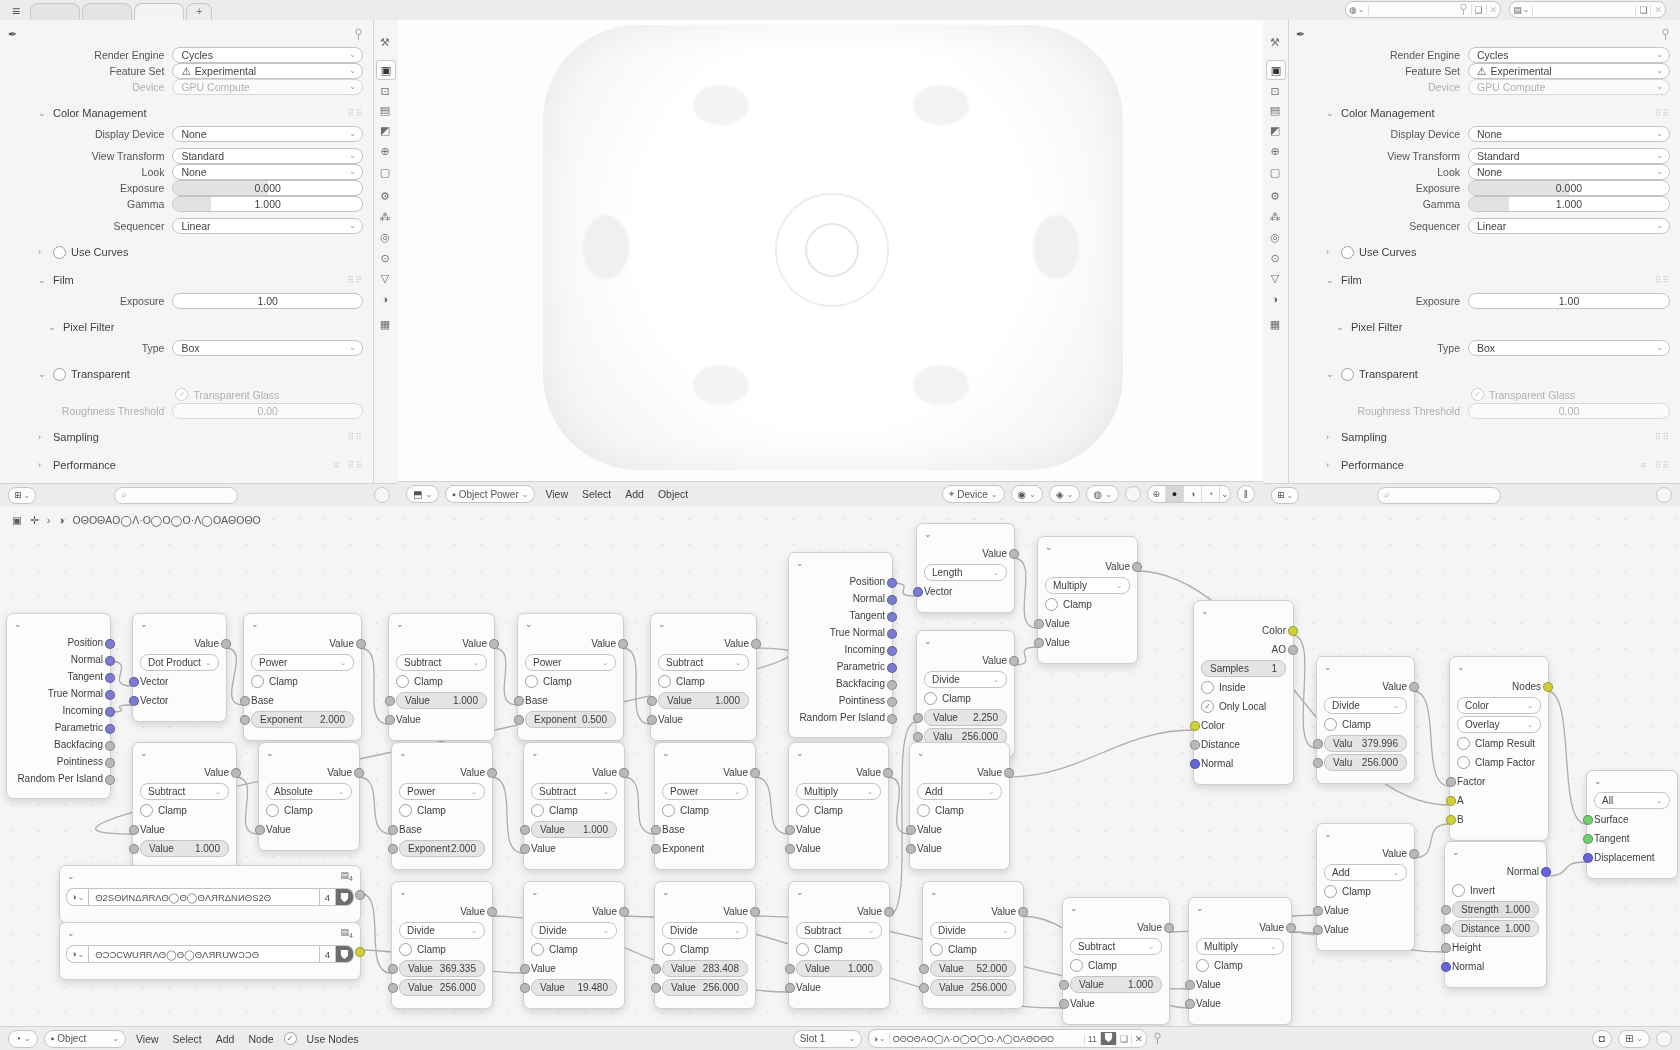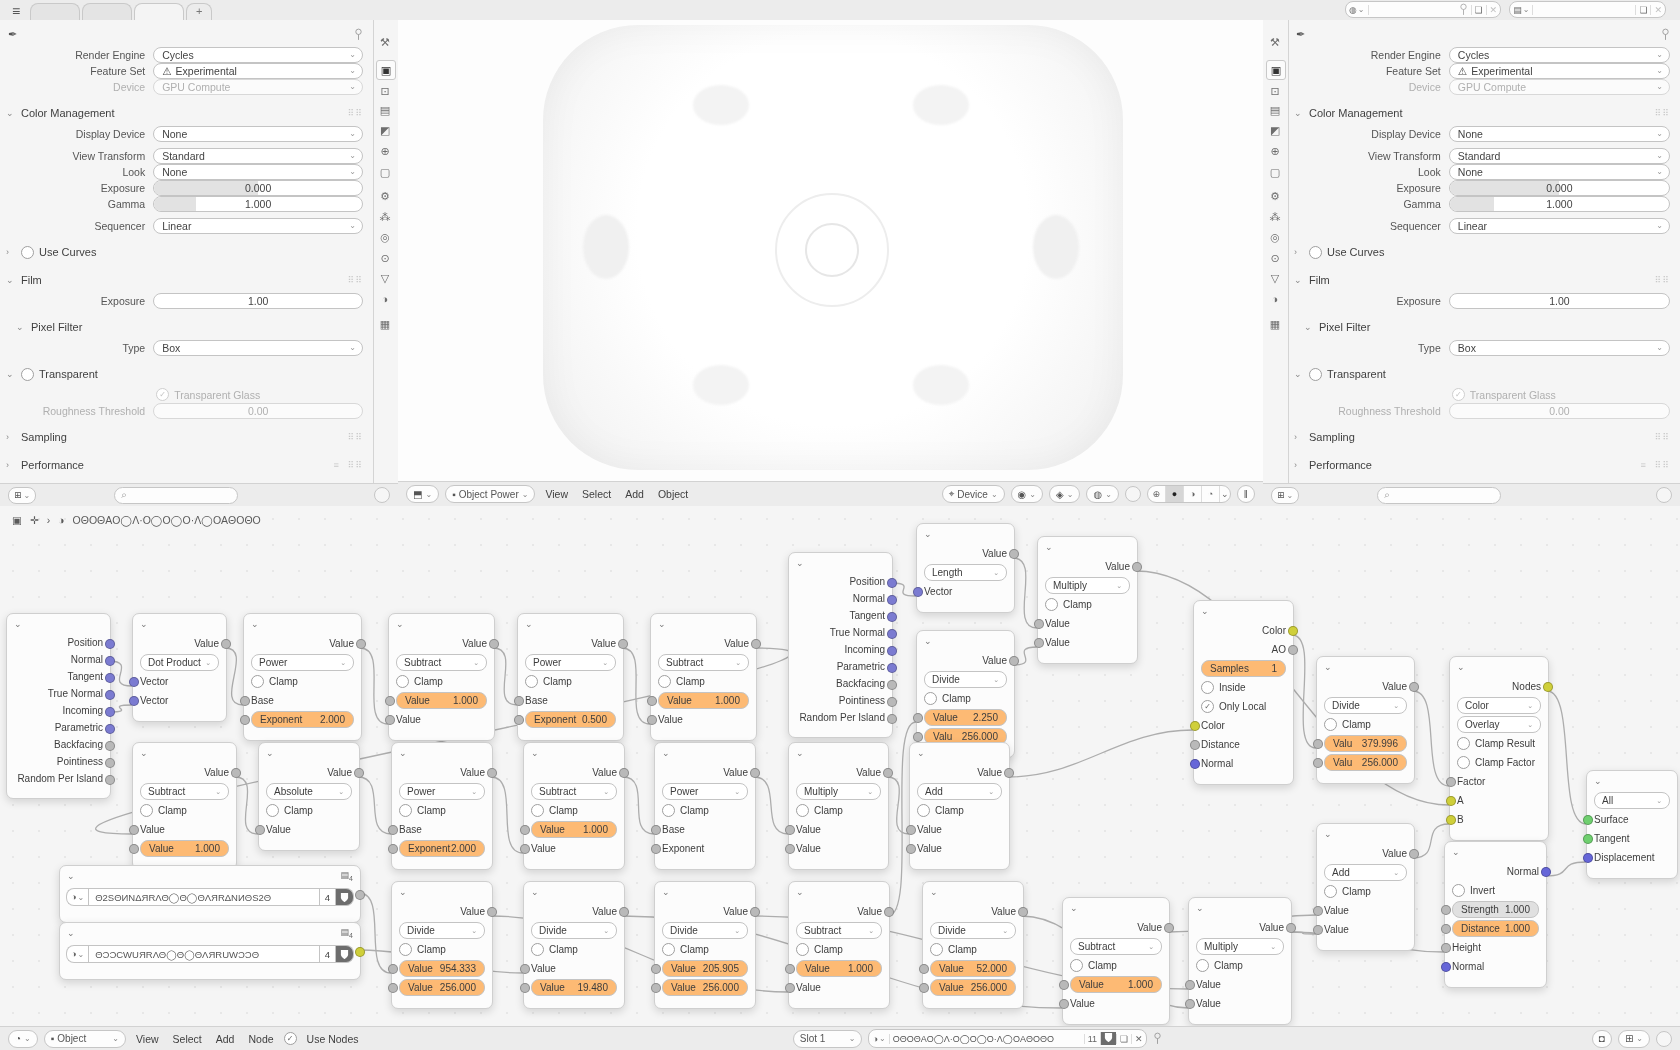--- a/index.html
+++ b/index.html
@@ -32,21 +32,21 @@
   #props-right .tabstrip{position:absolute;left:0;top:0;bottom:22px;width:25px;border-right:1px solid #d4d4d4;}
   .tabicon{position:absolute;left:3px;width:18px;height:18px;display:flex;align-items:center;justify-content:center;font-size:11px;color:#6e6e6e;border-radius:3px;}
   .tabicon.active{background:#fbfbfb;border:1px solid #c9c9c9;color:#333;}
   .corner-icon{position:absolute;left:8px;top:8px;font-size:11px;color:#555;}
   .pin{position:absolute;right:10px;top:8px;}
   .pfoot{position:absolute;left:0;right:0;bottom:0;height:22px;background:#ececec;border-top:1px solid #d2d2d2;display:flex;align-items:center;padding:0 8px;gap:8px;}
   .pfoot .edbtn{display:flex;align-items:center;gap:2px;border:1px solid #c6c6c6;background:#fdfdfd;border-radius:8px;height:15px;padding:0 5px;font-size:9px;color:#555;}
   .searchpill{display:flex;align-items:center;border:1px solid #c6c6c6;background:#fdfdfd;border-radius:9px;height:15px;width:110px;padding:0 6px;font-size:10px;color:#999;gap:4px;margin-left:70px;}
   .circbtn{width:14px;height:14px;border:1px solid #c6c6c6;border-radius:50%;background:#f6f6f6;margin-left:auto;}
   
-  .prows{padding-top:26px;}
+  .prows{padding-top:26px;padding-left:32px;}
   .prow{display:flex;align-items:center;height:15px;margin:1px 10px 1px 0;}
   .prow .lab{width:40%;text-align:right;padding-right:8px;font-size:10.5px;color:#555;white-space:nowrap;}
   .prow.dim .lab,.prow.dim .wval{color:#b0b0b0;}
   .wid{flex:1;height:14px;border:1px solid #c4c4c4;border-radius:8px;background:#fff;display:flex;align-items:center;font-size:10.5px;color:#444;position:relative;overflow:hidden;}
   .wid .wval{padding-left:8px;display:flex;align-items:center;gap:4px;z-index:1;}
   .wid .wchev{margin-left:auto;padding-right:6px;font-size:8px;color:#999;z-index:1;}
   .wid.center{justify-content:center;}
   .wid.center .wval{padding:0;}
   .wid .fill{position:absolute;left:0;top:0;bottom:0;background:#e2e2e2;}
   .prow.dim .wid{border-color:#d8d8d8;background:#fbfbfb;}
@@ -79,21 +79,21 @@
   #ncanvas{position:absolute;left:0;top:0;width:1680px;height:522px;}
   #edges{position:absolute;left:0;top:0;pointer-events:none;}
   .node{position:absolute;background:#fcfcfc;border:1px solid #cfcfcf;border-radius:7px;
         box-shadow:0 3px 8px rgba(0,0,0,0.14);font-size:10px;color:#3d3d3d;}
   .nhead{height:20px;display:flex;align-items:center;padding:0 7px;color:#777;font-size:9px;gap:4px;}
   .nhead .hicon{margin-left:auto;font-size:9px;color:#666;}
   .nrow{height:19px;display:flex;align-items:center;padding:0 7px;position:relative;}
   .nrow.rOut{justify-content:flex-end;}
   .ndd{flex:1;height:15px;border:1px solid #c4c4c4;border-radius:8px;background:#fff;display:flex;align-items:center;padding:0 7px;}
   .ndd .dchev{margin-left:auto;font-size:7px;color:#999;}
-  .nfield{flex:1;height:15px;border:1px solid #c4c4c4;border-radius:8px;background:#fdba74;display:flex;align-items:center;padding:0 8px;}
+  .nfield{flex:1;height:15px;border:1px solid #c4c4c4;border-radius:8px;background:#e5e5e5;display:flex;align-items:center;padding:0 8px;}
   .nfield .fv{margin-left:auto;}
   .nfield.filled{background:#e0e0e0;}
   .ncb{display:flex;align-items:center;gap:5px;}
   .sock{position:absolute;width:8px;height:8px;border-radius:50%;top:5px;}
   .sock.in{left:-4.5px;} .sock.out{right:-4.5px;}
   .texrow{height:22px;display:flex;align-items:center;gap:4px;padding:0 6px;}
   .texdb{display:flex;align-items:center;flex:1;height:16px;}
   .texdb .ticon{height:16px;border:1px solid #c4c4c4;border-right:none;border-radius:8px 0 0 8px;background:#fff;display:flex;align-items:center;padding:0 4px;font-size:9px;color:#666;gap:1px;}
   .texdb .tname{flex:1;height:16px;border:1px solid #c4c4c4;background:#fff;display:flex;align-items:center;padding:0 6px;font-size:9.5px;color:#555;white-space:nowrap;overflow:hidden;}
   .texdb .tcount{height:16px;border:1px solid #c4c4c4;border-left:none;background:#fff;display:flex;align-items:center;padding:0 5px;font-size:9.5px;color:#444;}
@@ -1303,21 +1303,21 @@
         </div>
         <div class="nrow" style="height: 19px;">
           <span class="ncb">
             <span class="ccb"></span>
             <span>Clamp</span>
           </span>
         </div>
         <div class="nrow" style="height: 19px;">
           <span class="nfield">
             <span>Value</span>
-            <span class="fv">954.333</span>
+            <span class="fv">369.335</span>
           </span>
           <span class="sock in" style="background: rgb(185, 185, 185); border: 1px solid rgba(0, 0, 0, 0.25);"></span>
         </div>
         <div class="nrow" style="height: 19px;">
           <span class="nfield">
             <span>Value</span>
             <span class="fv">256.000</span>
           </span>
           <span class="sock in" style="background: rgb(185, 185, 185); border: 1px solid rgba(0, 0, 0, 0.25);"></span>
         </div>
@@ -1370,21 +1370,21 @@
         </div>
         <div class="nrow" style="height: 19px;">
           <span class="ncb">
             <span class="ccb"></span>
             <span>Clamp</span>
           </span>
         </div>
         <div class="nrow" style="height: 19px;">
           <span class="nfield">
             <span>Value</span>
-            <span class="fv">205.905</span>
+            <span class="fv">283.408</span>
           </span>
           <span class="sock in" style="background: rgb(185, 185, 185); border: 1px solid rgba(0, 0, 0, 0.25);"></span>
         </div>
         <div class="nrow" style="height: 19px;">
           <span class="nfield">
             <span>Value</span>
             <span class="fv">256.000</span>
           </span>
           <span class="sock in" style="background: rgb(185, 185, 185); border: 1px solid rgba(0, 0, 0, 0.25);"></span>
         </div>

